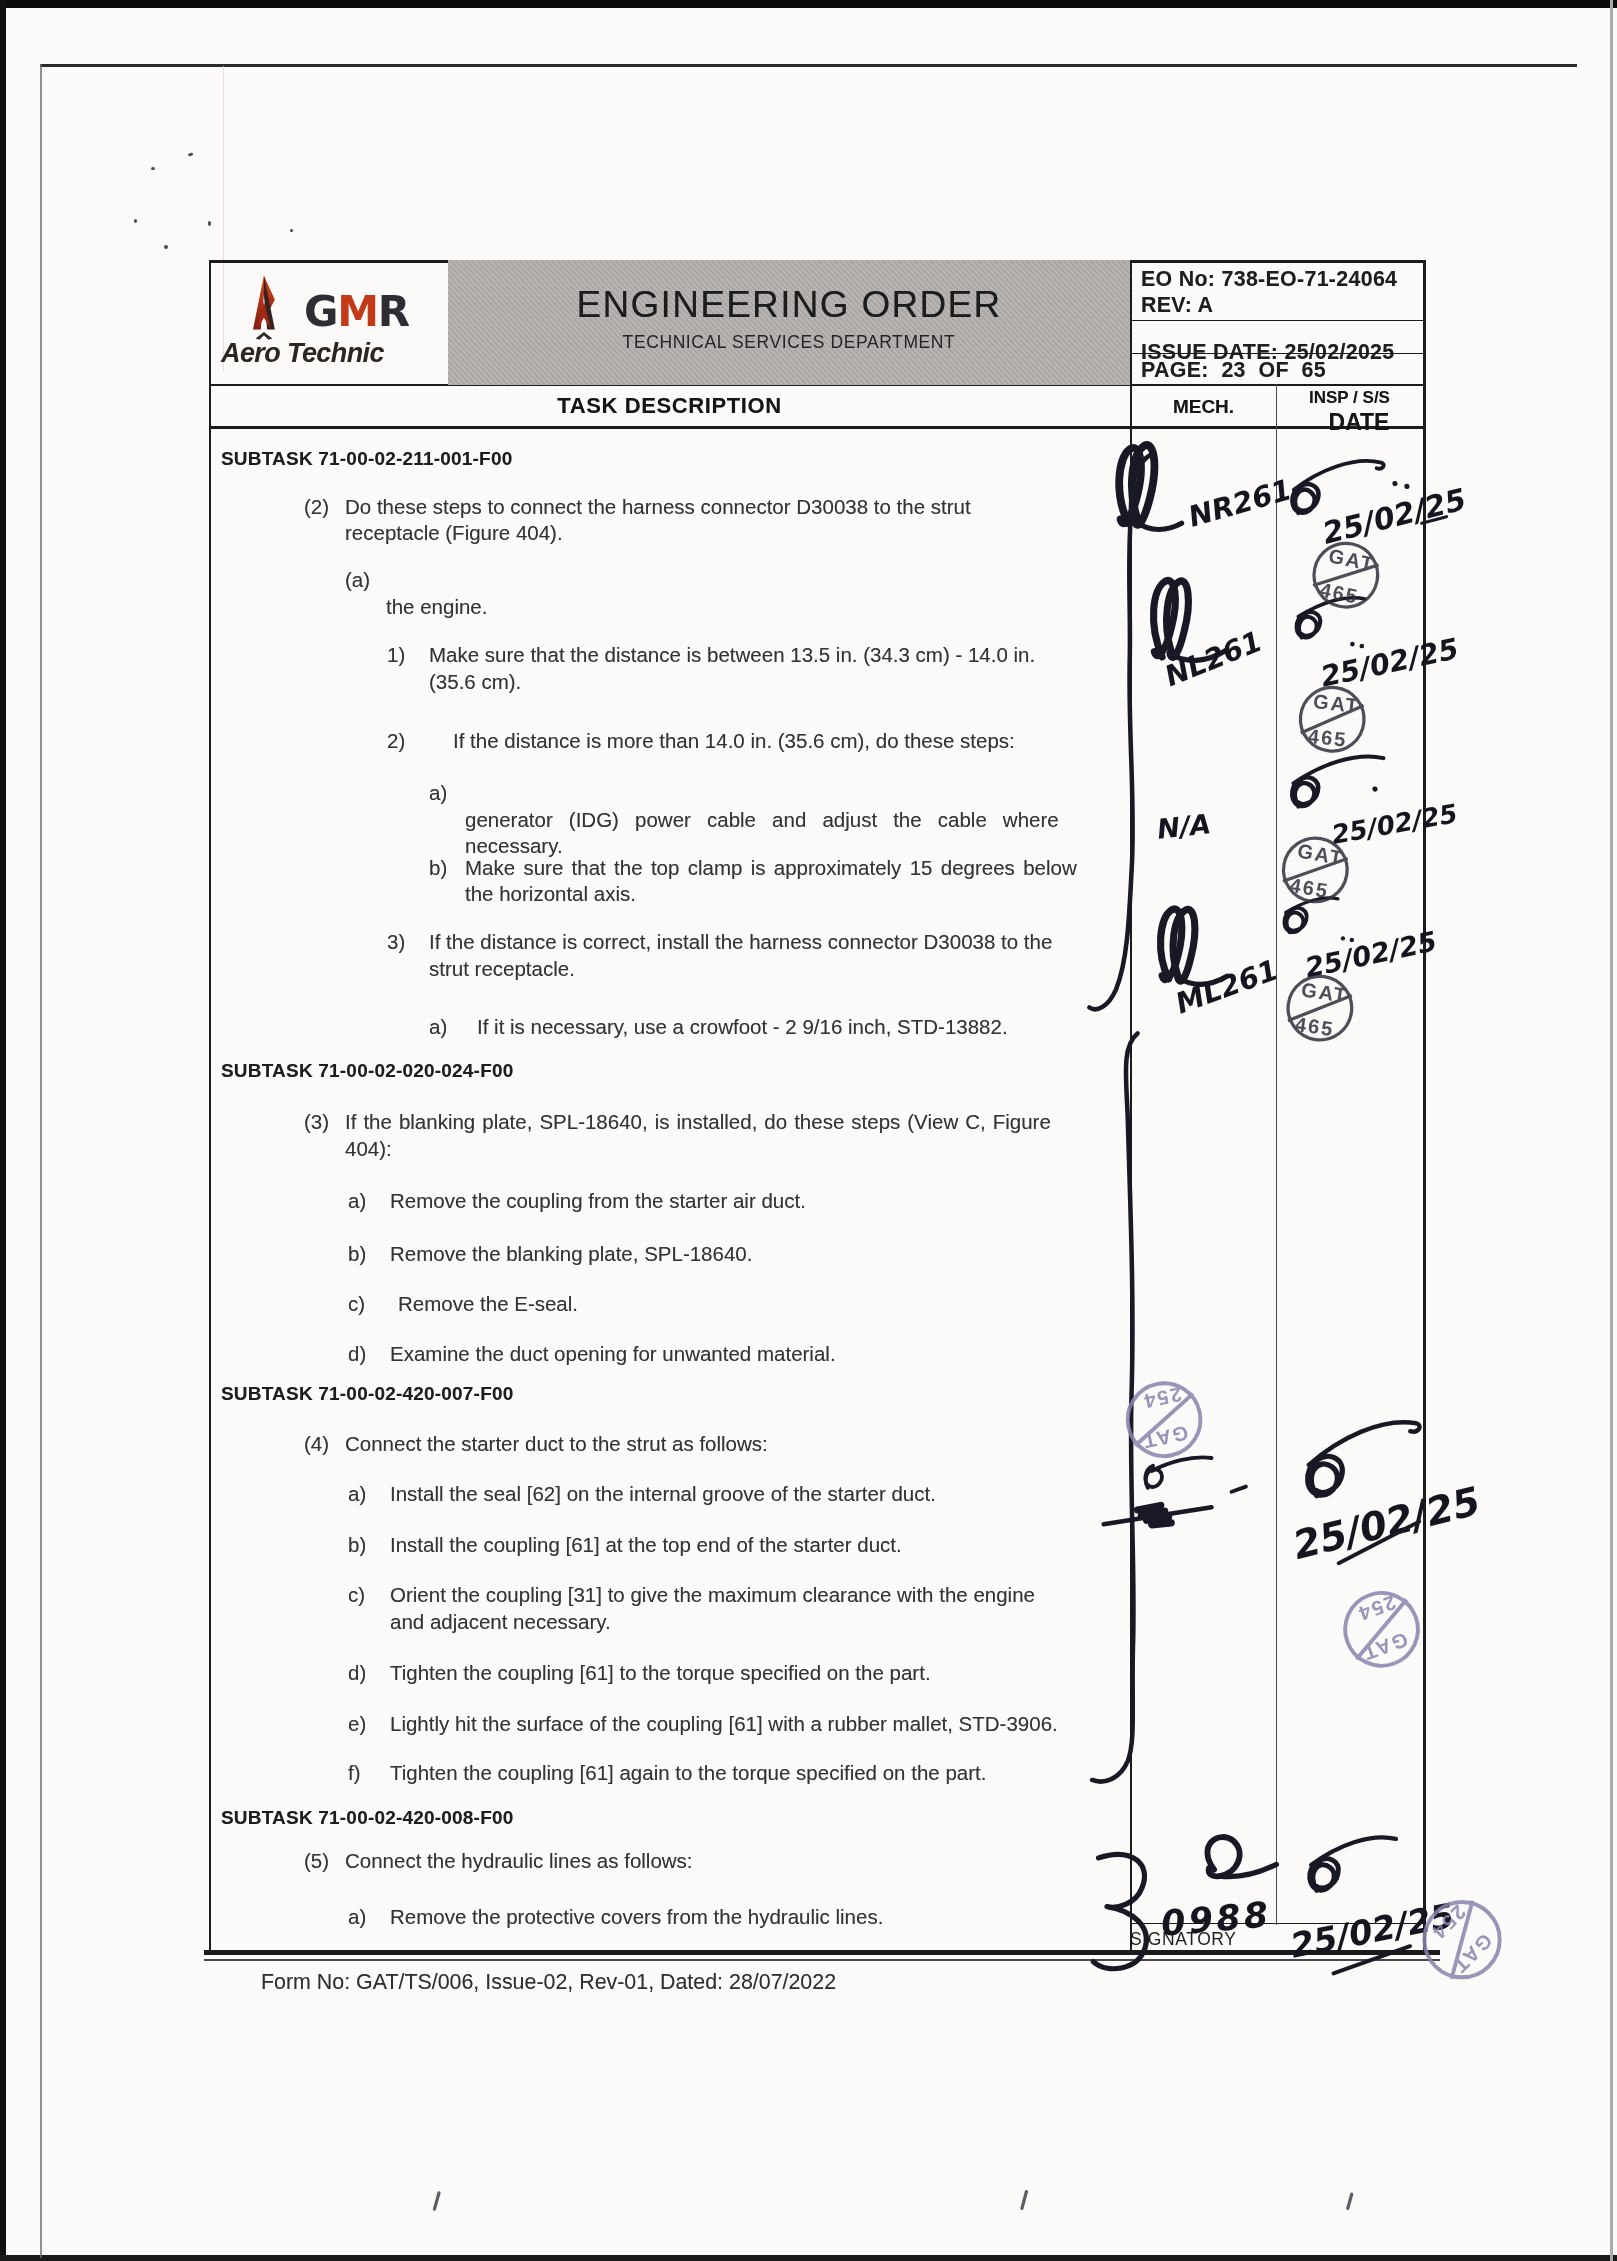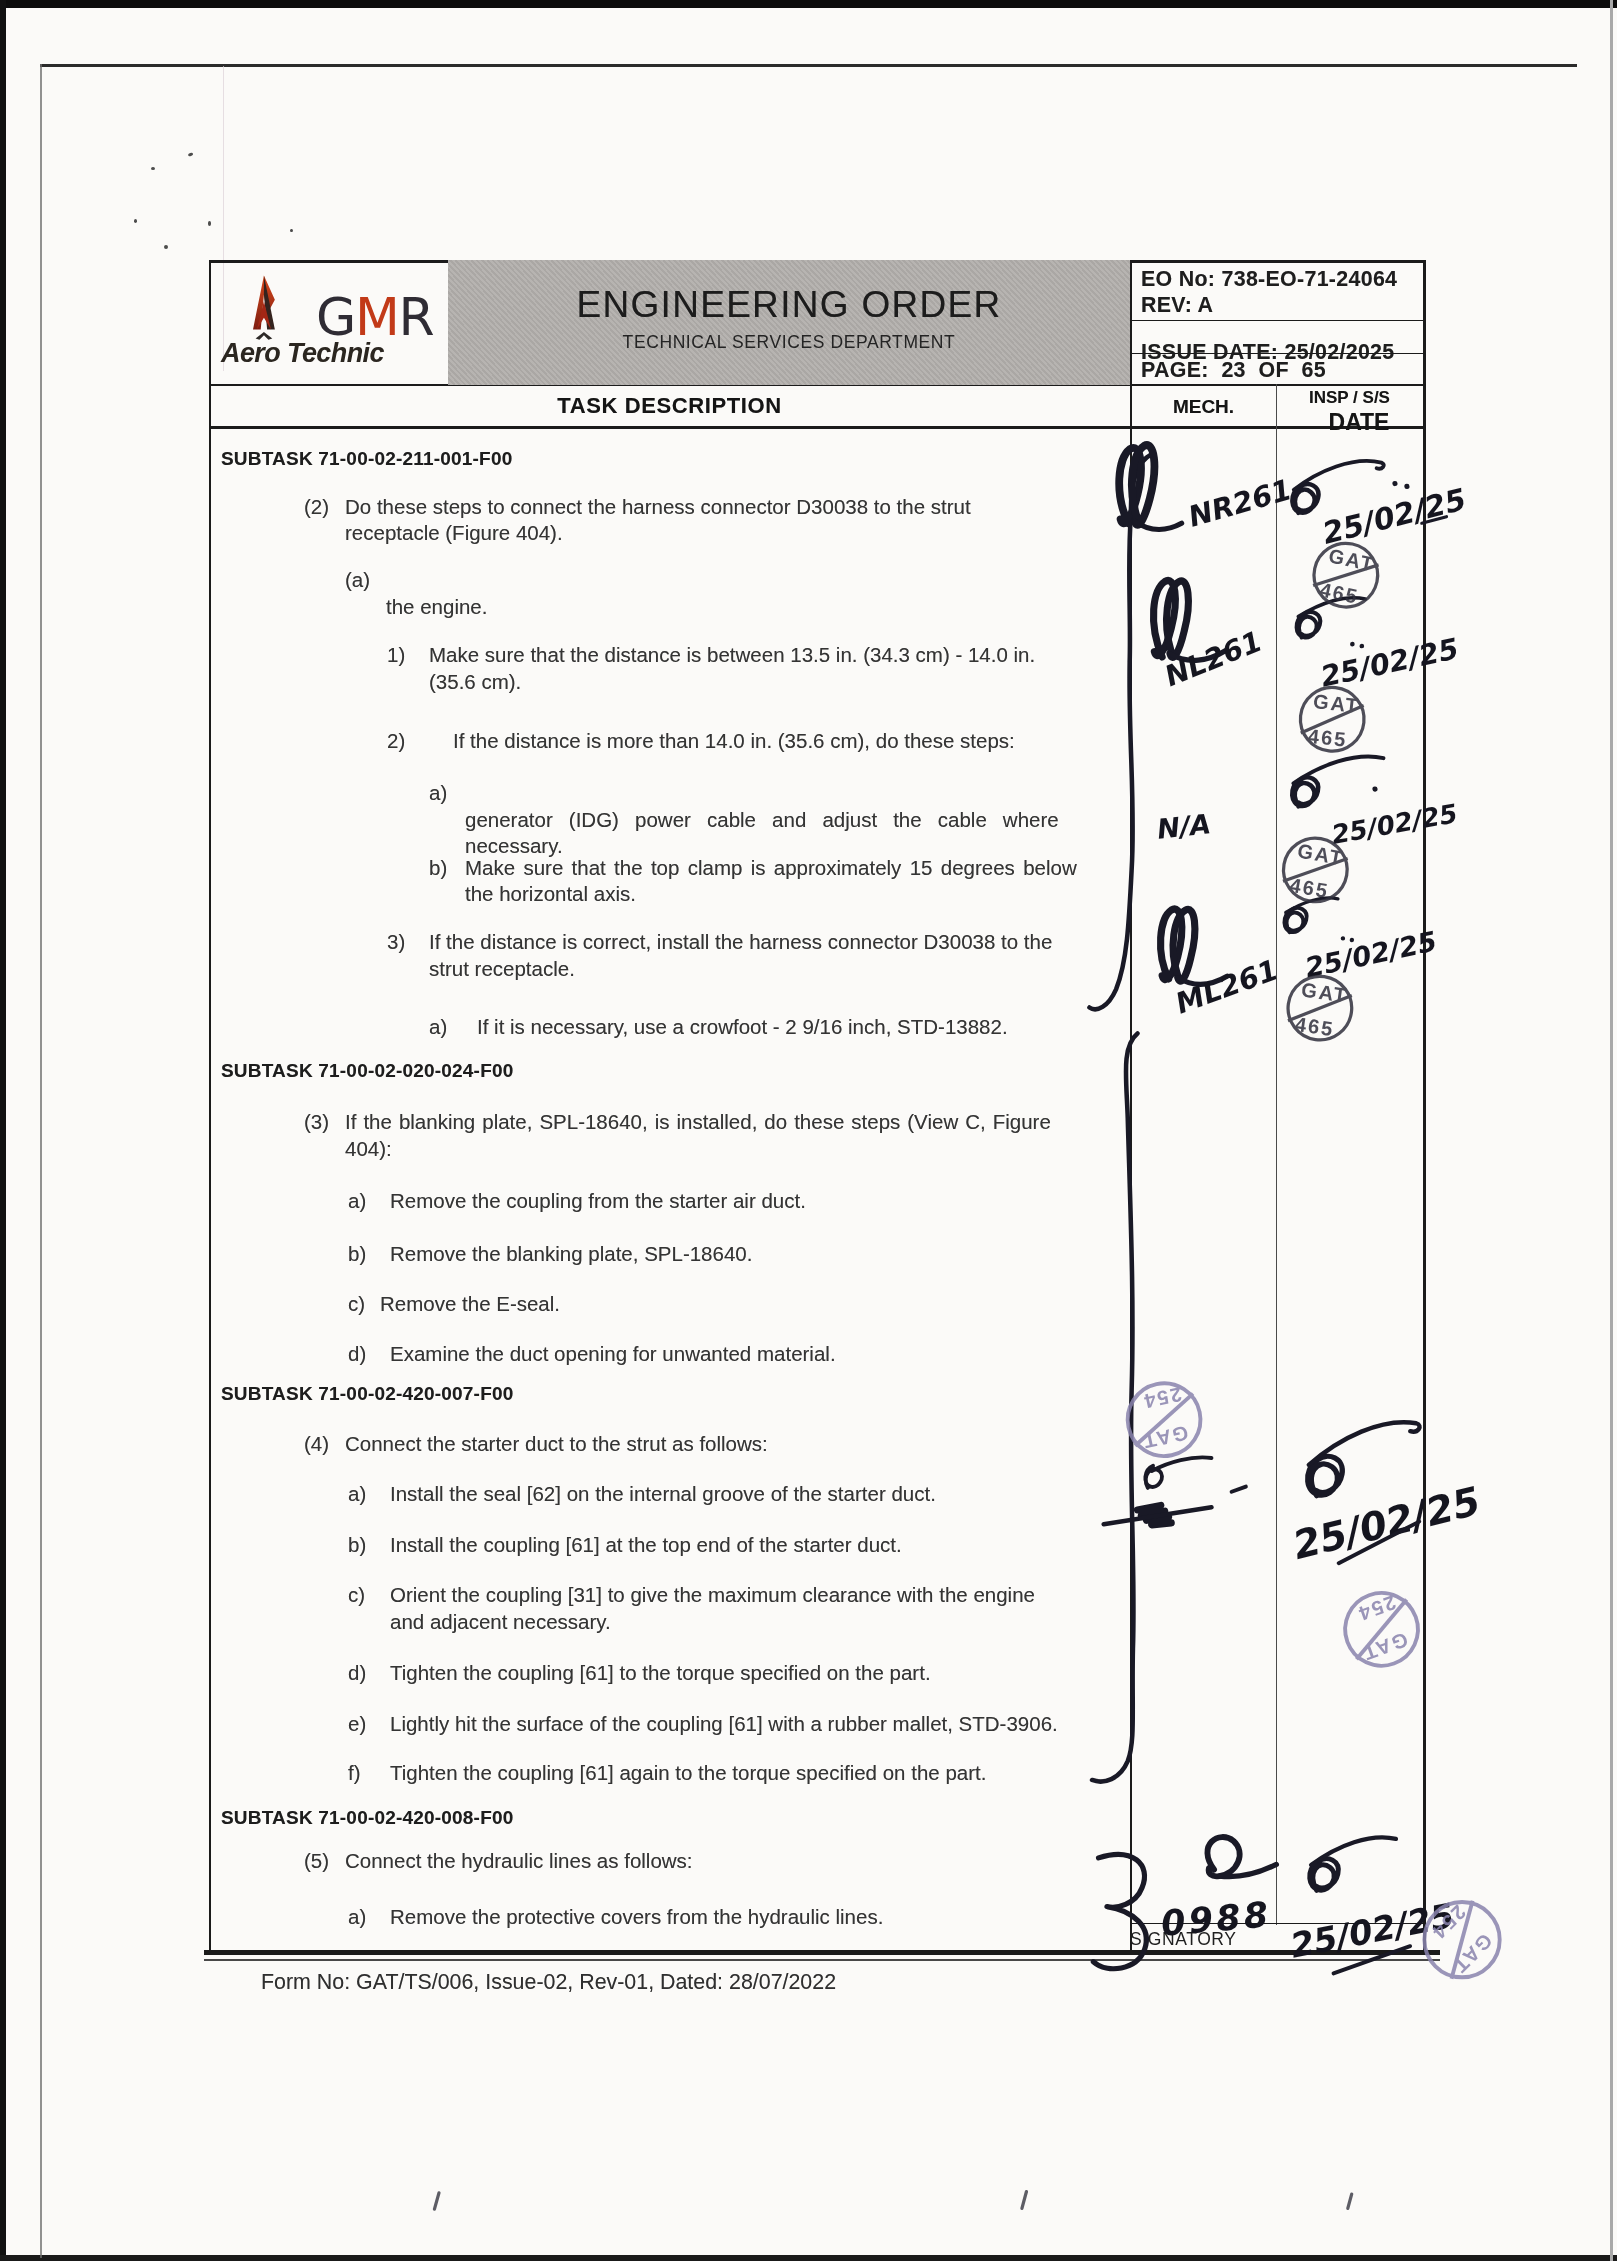--- a/index.html
+++ b/index.html
@@ -19,22 +19,22 @@
   .cell-gray{position:absolute;left:448px;top:260px;width:682px;height:125px;background:#b3b0ad;
      background-image:repeating-linear-gradient(47deg,rgba(0,0,0,.05) 0 1.9px,rgba(255,255,255,.05) 1.9px 3.9px);}
   .eotxt{position:absolute;left:1141px;font-size:21.4px;font-weight:600;color:#1e1e1e;letter-spacing:0.3px;
      text-shadow:0 0 0.6px rgba(30,30,30,.35);}
   .title-main{position:absolute;left:448px;top:284px;width:682px;text-align:center;font-size:37px;
      color:#1c1c1c;letter-spacing:1.3px;text-shadow:0 0 0.6px rgba(20,20,20,.4);}
   .title-sub{position:absolute;left:448px;top:332px;width:682px;text-align:center;font-size:17.5px;
      color:#242424;letter-spacing:0.6px;}
   .colhead{position:absolute;font-weight:bold;color:#151515;text-shadow:0 0 0.6px rgba(20,20,20,.35);}
   
-  .logo-brand{position:absolute;left:304px;top:287px;font-size:52px;font-weight:400;color:#2f2c34;
-     letter-spacing:-1.3px;font-family:"DejaVu Sans",sans-serif;margin-left:12px;}
+  .logo-brand{position:absolute;left:304px;top:287px;font-size:42px;font-weight:700;color:#2f2c34;
+     letter-spacing:-1.3px;font-family:"DejaVu Sans",sans-serif;}
   .logo-brand .m{color:#c23a18;}
   .logo-sub{position:absolute;left:221px;top:338px;font-size:27px;font-weight:bold;font-style:italic;
      color:#2b2620;letter-spacing:-0.6px;}
   
   .bodyln{position:absolute;font-size:20.5px;color:#343434;white-space:nowrap;
      text-shadow:0 0 0.6px rgba(40,40,40,.38);}
   .sub{font-weight:bold;font-size:19px;color:#1d1d1d;letter-spacing:0.2px;}
   .footer{position:absolute;left:261px;top:1970px;font-size:21.4px;color:#2f2f2f;
      text-shadow:0 0 0.6px rgba(40,40,40,.3);}
   .signatory{position:absolute;left:1130px;top:1929px;width:293px;text-align:left;font-size:17.5px;
@@ -137,21 +137,21 @@
   <span class="bodyln" style="left:477px;top:1015px;">If it is necessary, use a crowfoot - 2 9/16 inch, STD-13882.</span>
   <span class="bodyln sub" style="left:221px;top:1060px;">SUBTASK 71-00-02-020-024-F00</span>
   <span class="bodyln" style="left:304px;top:1110px;">(3)</span>
   <span class="bodyln" style="left:345px;top:1110px;word-spacing:1.3px;">If the blanking plate, SPL-18640, is installed, do these steps (View C, Figure</span>
   <span class="bodyln" style="left:345px;top:1137px;">404):</span>
   <span class="bodyln" style="left:348px;top:1189px;">a)</span>
   <span class="bodyln" style="left:390px;top:1189px;">Remove the coupling from the starter air duct.</span>
   <span class="bodyln" style="left:348px;top:1242px;">b)</span>
   <span class="bodyln" style="left:390px;top:1242px;">Remove the blanking plate, SPL-18640.</span>
   <span class="bodyln" style="left:348px;top:1292px;">c)</span>
-  <span class="bodyln" style="left:380px;top:1292px;">Remove the E-seal.</span>
+  <span class="bodyln" style="left:398px;top:1292px;">Remove the E-seal.</span>
   <span class="bodyln" style="left:348px;top:1342px;">d)</span>
   <span class="bodyln" style="left:390px;top:1342px;">Examine the duct opening for unwanted material.</span>
   <span class="bodyln sub" style="left:221px;top:1383px;">SUBTASK 71-00-02-420-007-F00</span>
   <span class="bodyln" style="left:304px;top:1432px;">(4)</span>
   <span class="bodyln" style="left:345px;top:1432px;">Connect the starter duct to the strut as follows:</span>
   <span class="bodyln" style="left:348px;top:1482px;">a)</span>
   <span class="bodyln" style="left:390px;top:1482px;">Install the seal [62] on the internal groove of the starter duct.</span>
   <span class="bodyln" style="left:348px;top:1533px;">b)</span>
   <span class="bodyln" style="left:390px;top:1533px;">Install the coupling [61] at the top end of the starter duct.</span>
   <span class="bodyln" style="left:348px;top:1583px;">c)</span>

